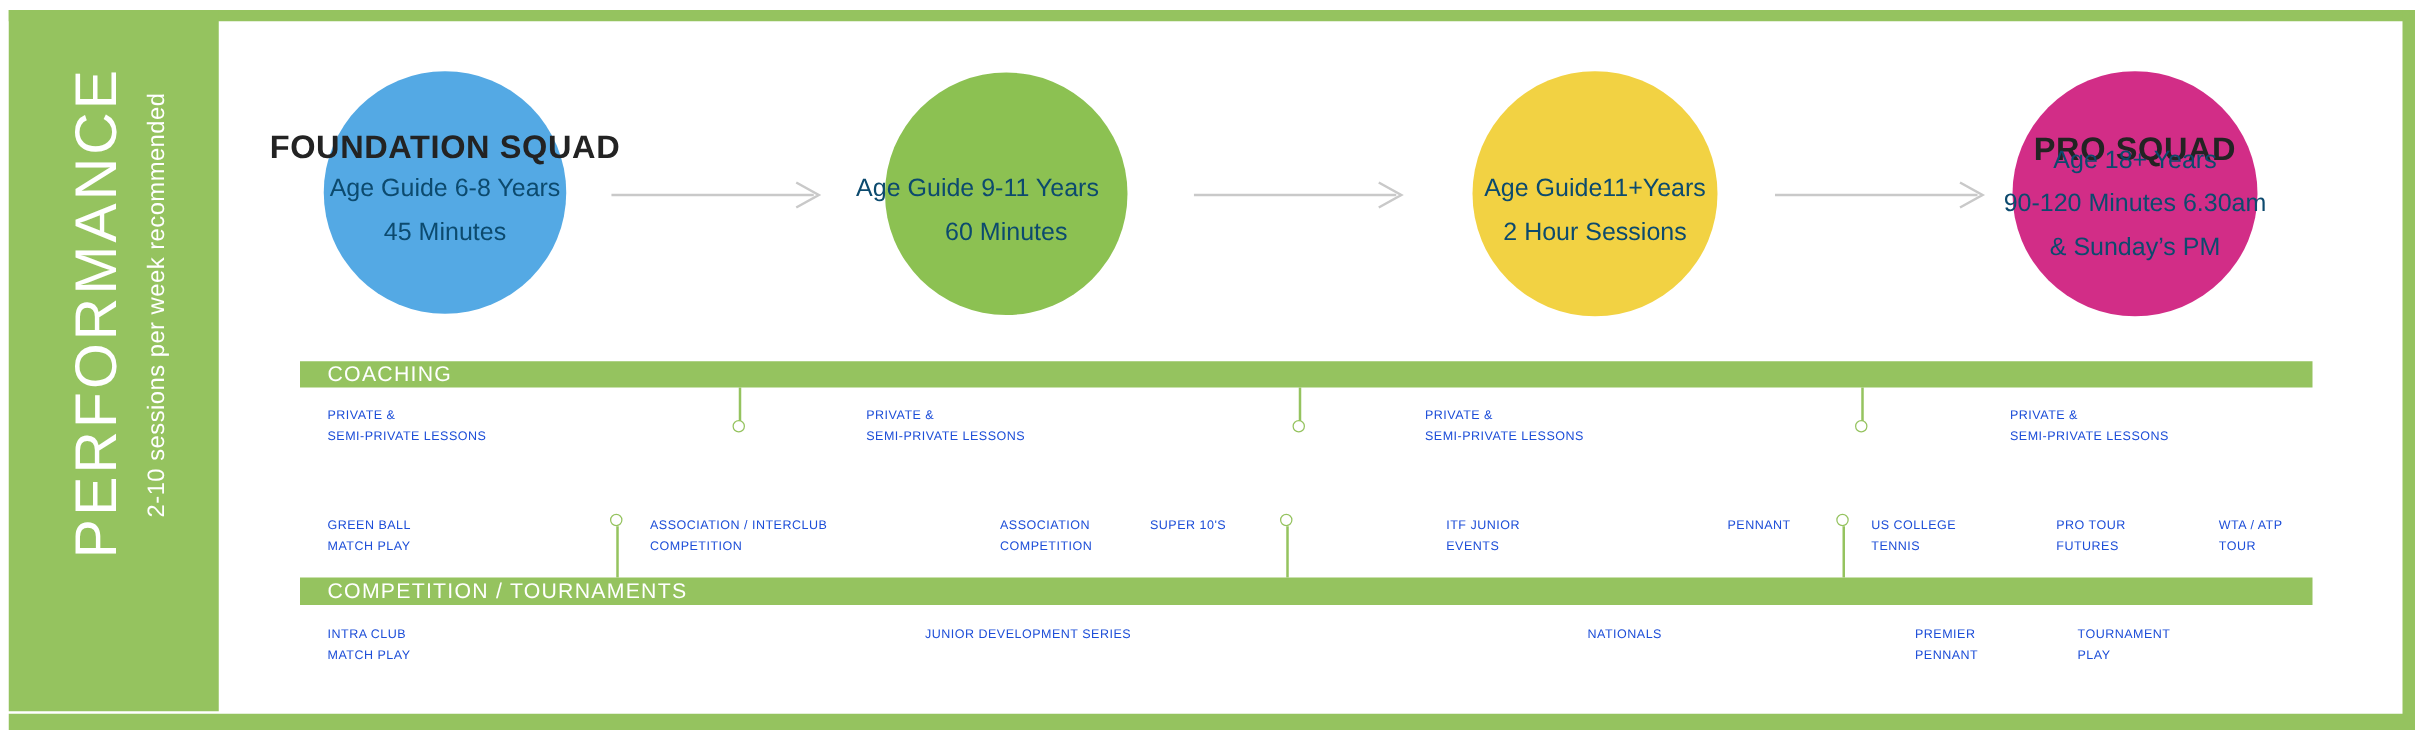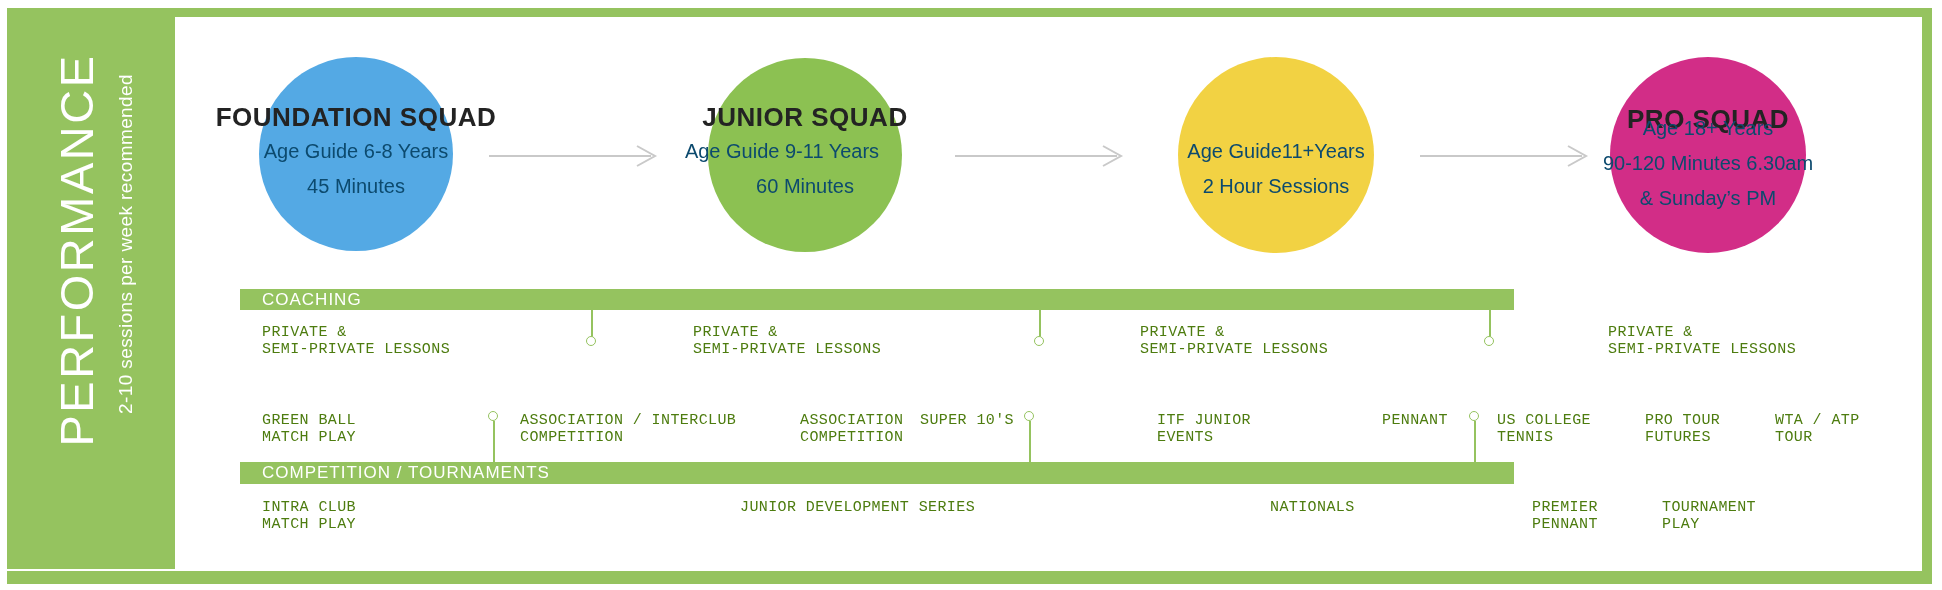--- a/index.html
+++ b/index.html
@@ -18,29 +18,29 @@
   .v-sub{left:126px;top:244px;font-size:19px;letter-spacing:0.4px;}
   
   .circle{position:absolute;border-radius:50%;}
   .sq-title{position:absolute;transform:translateX(-50%);white-space:nowrap;
     font-size:26px;font-weight:bold;color:#232323;letter-spacing:0.5px;}
   .sq-line{position:absolute;transform:translateX(-50%);white-space:nowrap;
     font-size:20px;color:#0c4a6e;}
   
   .arrow{position:absolute;width:170px;height:26px;}
   
-  .hbar{position:absolute;left:240px;width:1274px;background:#95c35f;color:#ffffff;}
+  .hbar{position:absolute;left:240px;width:1610px;background:#95c35f;color:#ffffff;}
   .hbar-label{padding-left:22px;font-size:17px;letter-spacing:1px;white-space:nowrap;}
   .bar-coaching{top:289px;height:21px;}
   .bar-coaching .hbar-label{line-height:21px;}
   .bar-competition{top:462px;height:22px;}
   .bar-competition .hbar-label{line-height:22px;}
   
-  .lbl{position:absolute;color:#4d7c0f;font-size:15px;line-height:17px;
-    letter-spacing:0.4px;white-space:nowrap;font-family:Liberation Mono, monospace;}
+  .lbl{position:absolute;color:#1d4ed8;font-size:10px;line-height:17px;
+    letter-spacing:0.4px;white-space:nowrap;}
   
   .stem{position:absolute;width:12px;}
   .stem .line{position:absolute;left:5px;width:2px;background:#95c35f;}
   .stem .dot{position:absolute;left:0;width:10px;height:10px;border:1.5px solid #95c35f;
     border-radius:50%;background:#ffffff;box-sizing:border-box;}
   .stem-down{top:310px;height:38px;}
   .stem-down .line{top:0;height:27px;}
   .stem-down .dot{top:26px;}
   .stem-up{top:411px;height:51px;}
   .stem-up .dot{top:0;}
@@ -61,21 +61,20 @@
 
   <div class="circle" style="left: 259px; top: 57px; width: 194px; height: 194px; background: rgb(84, 169, 228);"></div>
   <div class="circle" style="left: 708px; top: 58px; width: 194px; height: 194px; background: rgb(140, 193, 82);"></div>
   <div class="circle" style="left: 1178px; top: 57px; width: 196px; height: 196px; background: rgb(242, 210, 67);"></div>
   <div class="circle" style="left: 1610px; top: 57px; width: 196px; height: 196px; background: rgb(210, 45, 135);"></div>
 
   <div class="sq-title" style="left:356px;top:102px;">FOUNDATION SQUAD</div>
   <div class="sq-line" style="left:356px;top:140px;">Age Guide 6-8 Years</div>
   <div class="sq-line" style="left:356px;top:175px;">45 Minutes</div>
 
-  <div class="sq-title" style="left:805px;top:102px;">JUNIOR SQUAD</div>
   <div class="sq-line" style="left:782px;top:140px;">Age Guide 9-11 Years</div>
   <div class="sq-line" style="left:805px;top:175px;">60 Minutes</div>
 
   <div class="sq-line" style="left:1276px;top:140px;">Age Guide11+Years</div>
   <div class="sq-line" style="left:1276px;top:175px;">2 Hour Sessions</div>
 
   <div class="sq-title" style="left:1708px;top:80px;margin-top:24px;">PRO SQUAD</div>
   <div class="sq-line" style="left:1708px;top:117px;">Age 18+ Years</div>
   <div class="sq-line" style="left:1708px;top:152px;">90-120 Minutes 6.30am</div>
   <div class="sq-line" style="left:1708px;top:187px;">&amp; Sunday’s PM</div>

